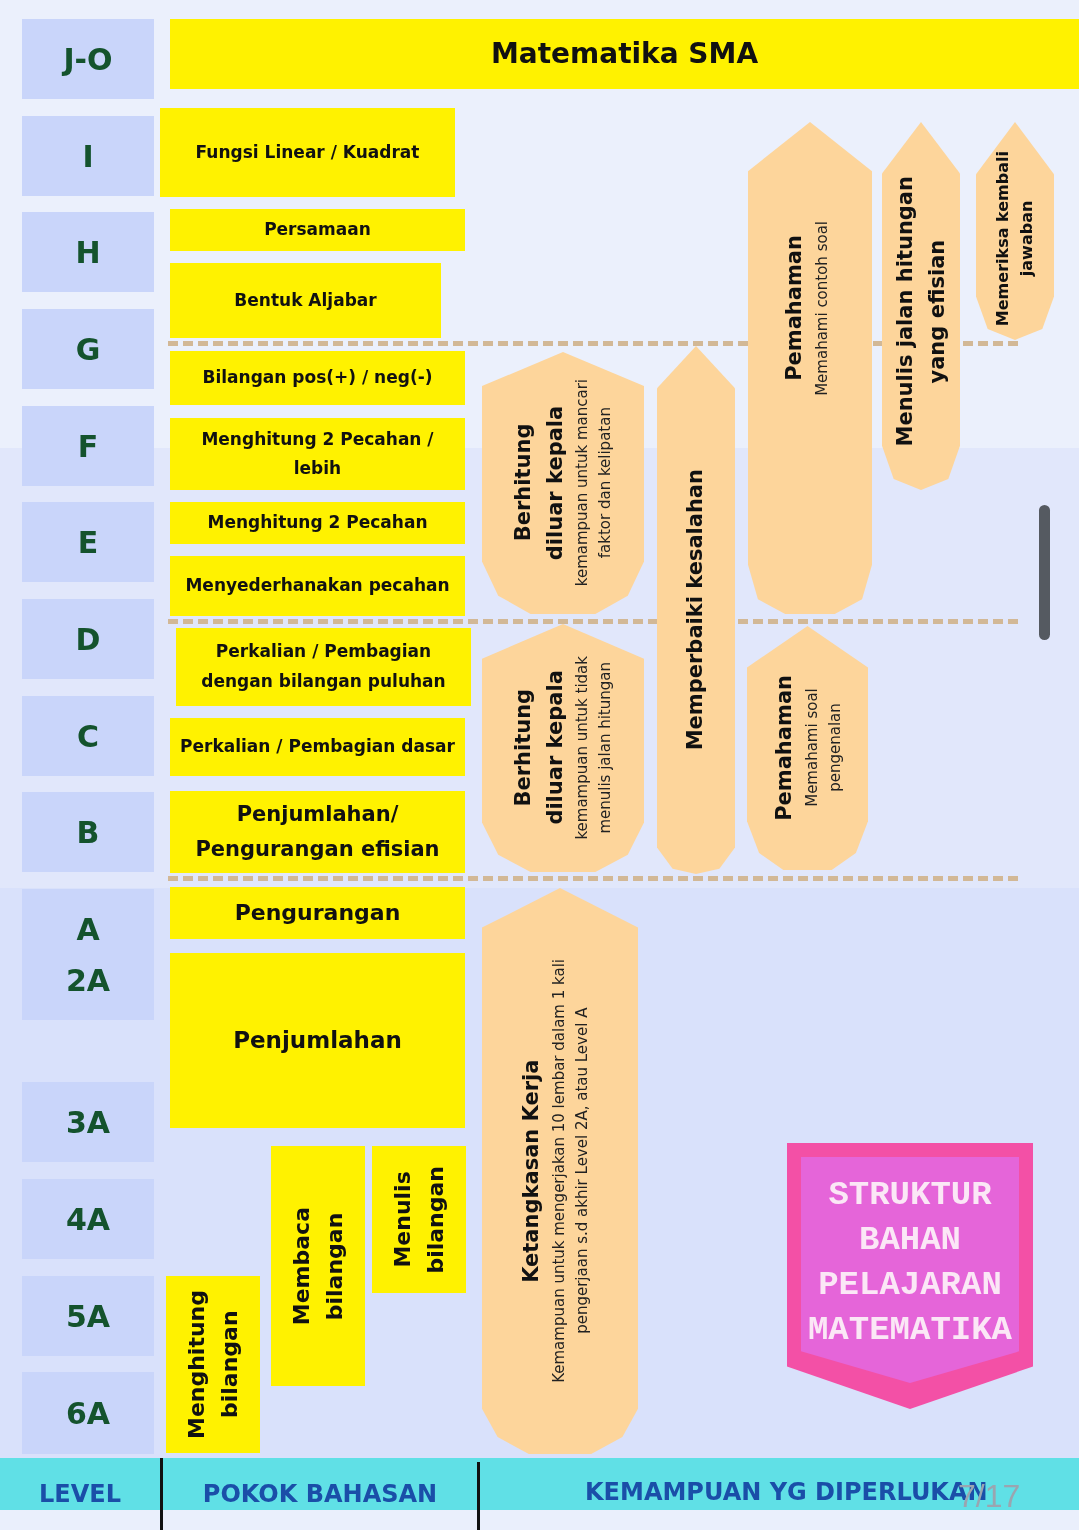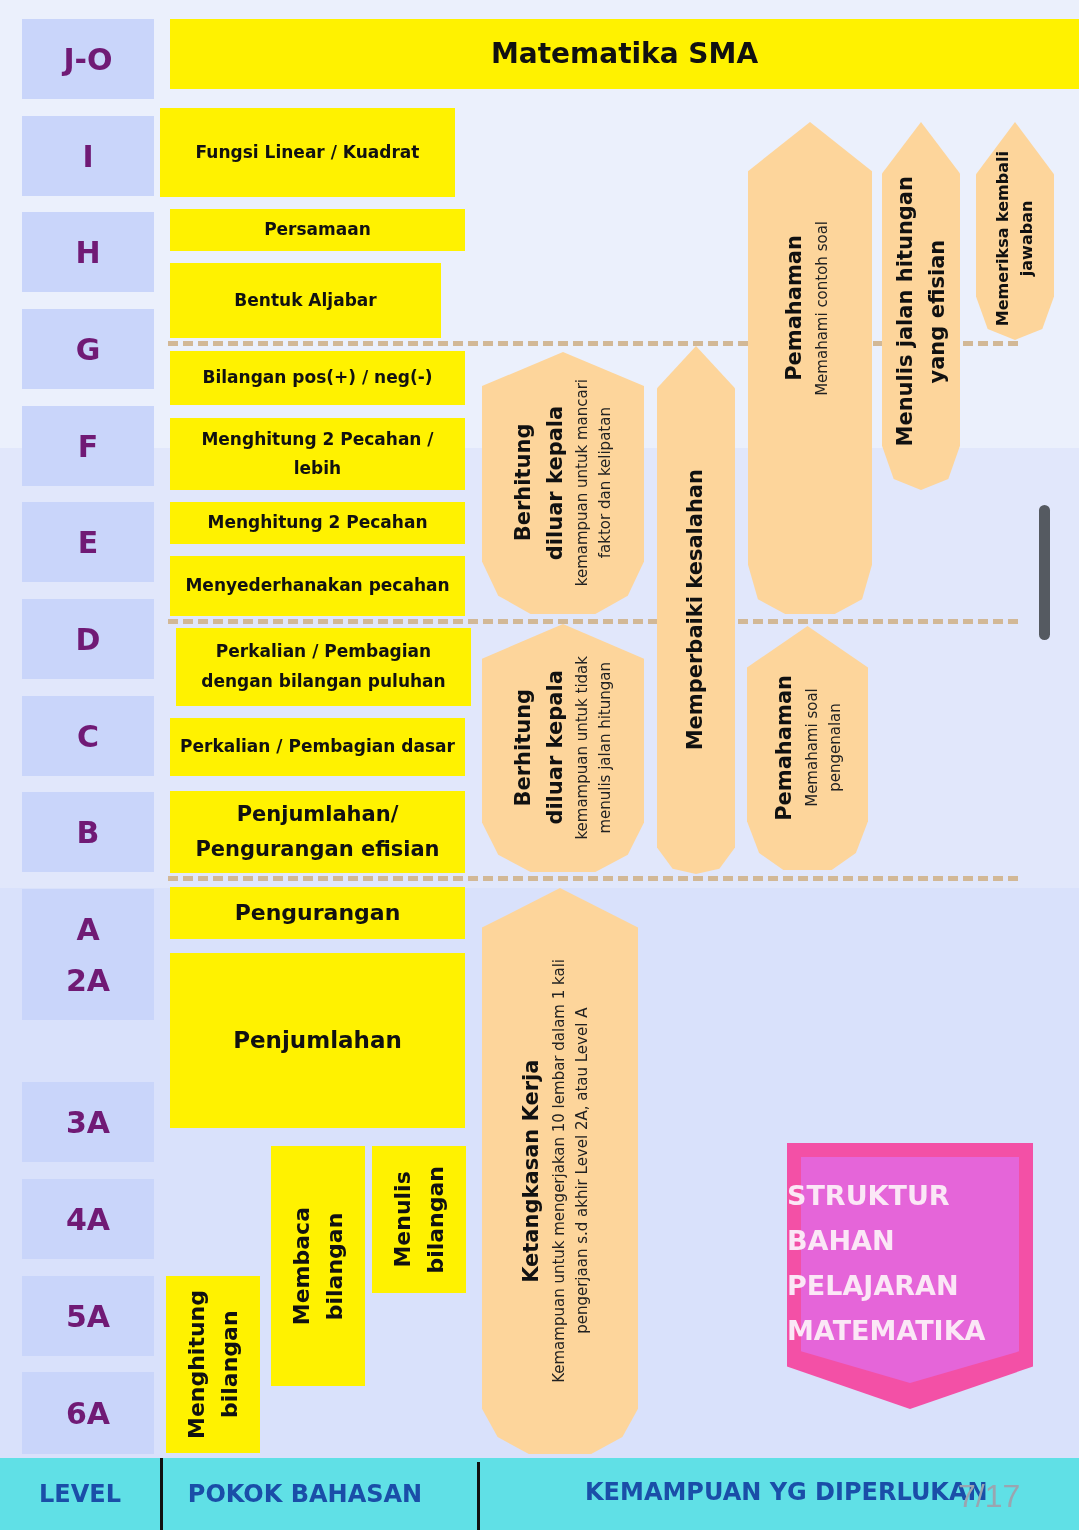--- a/index.html
+++ b/index.html
@@ -12,21 +12,21 @@
   }
   .band { position: absolute; left: 0; width: 1079px; }
   .band-top { top: 0; height: 448px; background: #ebf0fc; }
   .band-mid { top: 448px; height: 440px; background: #e1e7fb; }
   .band-bot { top: 888px; height: 570px; background: #d9e1fb; }
 
   .level {
     position: absolute; left: 22px; width: 132px;
     background: #c9d5fa;
     display: flex; align-items: center; justify-content: center;
-    font-weight: bold; font-size: 30px; color: #701a75;
+    font-weight: bold; font-size: 30px; color: #14532d;
   }
   .topic {
     position: absolute; background: #fff200;
     display: flex; align-items: center; justify-content: center;
     text-align: center; font-weight: bold; color: #111;
     font-size: 17px; line-height: 1.6;
   }
   .topic.big { font-size: 22px; }
   .vtopic {
     position: absolute; background: #fff200;
@@ -59,26 +59,27 @@
     background: #f350a6;
     clip-path: polygon(0 0, 100% 0, 100% 84%, 50% 100%, 0 84%);
   }
   .badge-inner {
     position: absolute; left: 14px; top: 14px; width: 218px; height: 226px;
     background: #e565d9;
     clip-path: polygon(0 0, 100% 0, 100% 86%, 50% 100%, 0 86%);
   }
   .badge-text {
     position: absolute; left: 0; top: 30px; width: 246px;
-    text-align: left; color: #fbe7f6; font-weight: bold; font-size: 27px; line-height: 45px;
+    text-align: center; color: #fbe7f6; font-weight: bold; font-size: 34px; line-height: 45px;
     white-space: pre-line;
+    font-family: Liberation Mono, monospace;
   }
 
   .footer {
-    position: absolute; left: 0; top: 1458px; width: 1079px; height: 72px;
+    position: absolute; left: 0; top: 1458px; width: 1079px; height: 52px;
     background: #60e0e6;
   }
   .footer .cell {
     position: absolute; top: 0; height: 72px;
     display: flex; align-items: center; justify-content: center;
     color: #1a4ea8; font-weight: bold; font-size: 24px;
   }
   .footer .divider { position: absolute; top: 0; width: 3px; height: 72px; background: #111; }
   .page-ind {
     position: absolute; left: 958px; top: 1478px;
@@ -216,17 +217,17 @@
 BAHAN
 PELAJARAN
 MATEMATIKA</div>
 </div>
 
 <div class="scrollbar"></div>
 
 <div class="footer">
   <div class="cell" style="left:0;width:160px;">LEVEL</div>
   <div class="divider" style="left:160px;"></div>
-  <div class="cell" style="left:148px;width:314px;">POKOK BAHASAN</div>
+  <div class="cell" style="left:163px;width:314px;">POKOK BAHASAN</div>
   <div class="divider" style="left:477px;top:4px;"></div>
   <div class="cell" style="left:480px;width:599px;justify-content:flex-start;padding-left:105px;align-items:flex-start;padding-top:20px;">KEMAMPUAN YG DIPERLUKAN</div>
 </div>
 <div class="page-ind">7/17</div>
 
 </body></html>

